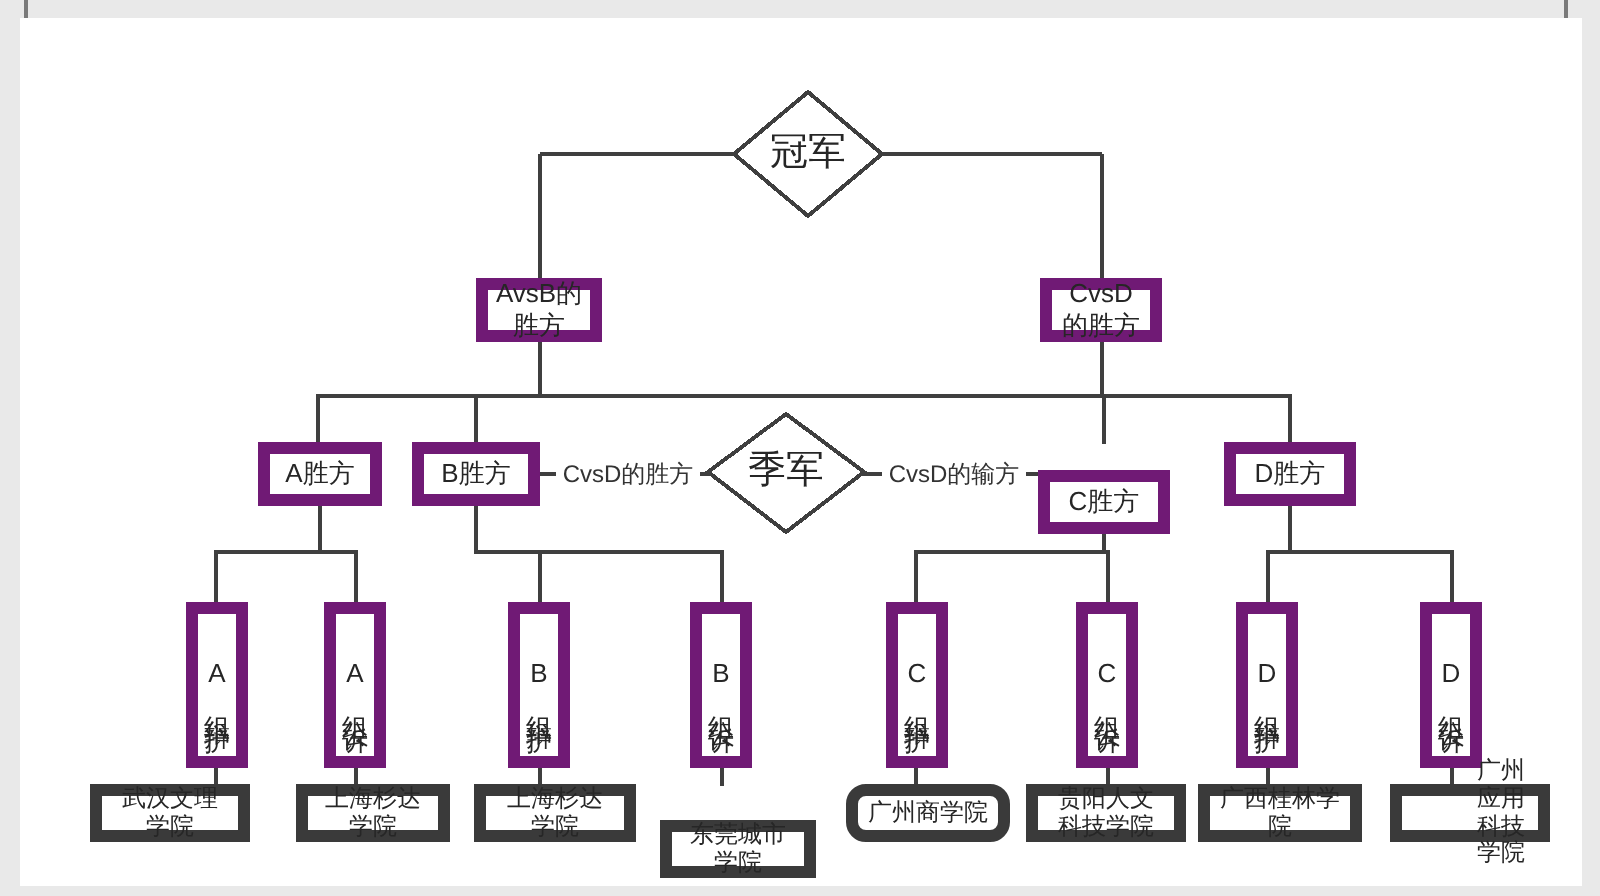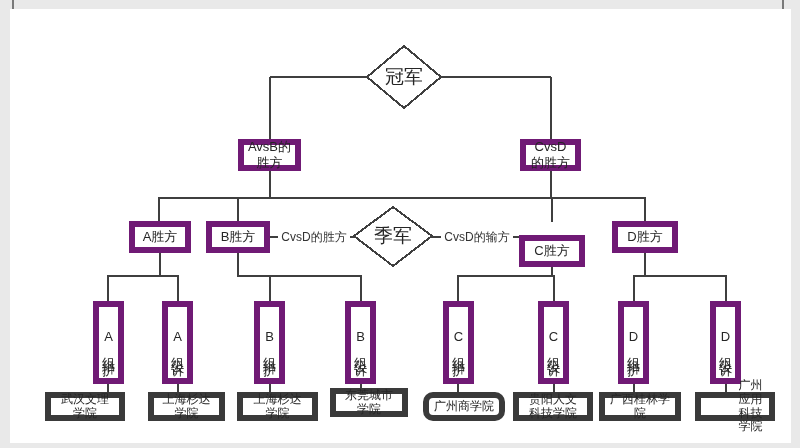--- a/index.html
+++ b/index.html
@@ -115,18 +115,18 @@
   <div class="box v-box" style="left:254px; top:301px; width:31px; height:83px;">B组辩护</div>
   <div class="box v-box" style="left:345px; top:301px; width:31px; height:83px;">B组公诉</div>
   <div class="box v-box" style="left:443px; top:301px; width:31px; height:83px;">C组辩护</div>
   <div class="box v-box" style="left:538px; top:301px; width:31px; height:83px;">C组公诉</div>
   <div class="box v-box" style="left:618px; top:301px; width:31px; height:83px;">D组辩护</div>
   <div class="box v-box" style="left:710px; top:301px; width:31px; height:83px;">D组公诉</div>
 
   <div class="box school" style="left:45px;  top:392px; width:80px; height:29px;">武汉文理学院</div>
   <div class="box school" style="left:148px; top:392px; width:77px; height:29px;">上海杉达学院</div>
   <div class="box school" style="left:237px; top:392px; width:81px; height:29px;">上海杉达学院</div>
-  <div class="box school" style="left:330px; top:388px; width:78px; height:29px;">东莞城市学院</div>
+  <div class="box school" style="left:330px; top:410px; width:78px; height:29px;">东莞城市学院</div>
   <div class="box school" style="left:423px; top:392px; width:82px; height:29px;border-radius:10px;">广州商学院</div>
   <div class="box school" style="left:513px; top:392px; width:80px; height:29px;">贵阳人文科技学院</div>
   <div class="box school" style="left:599px; top:392px; width:82px; height:29px;">广西桂林学院</div>
   <div class="box school" style="left:695px; top:392px; width:80px; height:29px;padding-left:36px;">广州应用科技学院</div>
 </div>
 
 </body></html>

